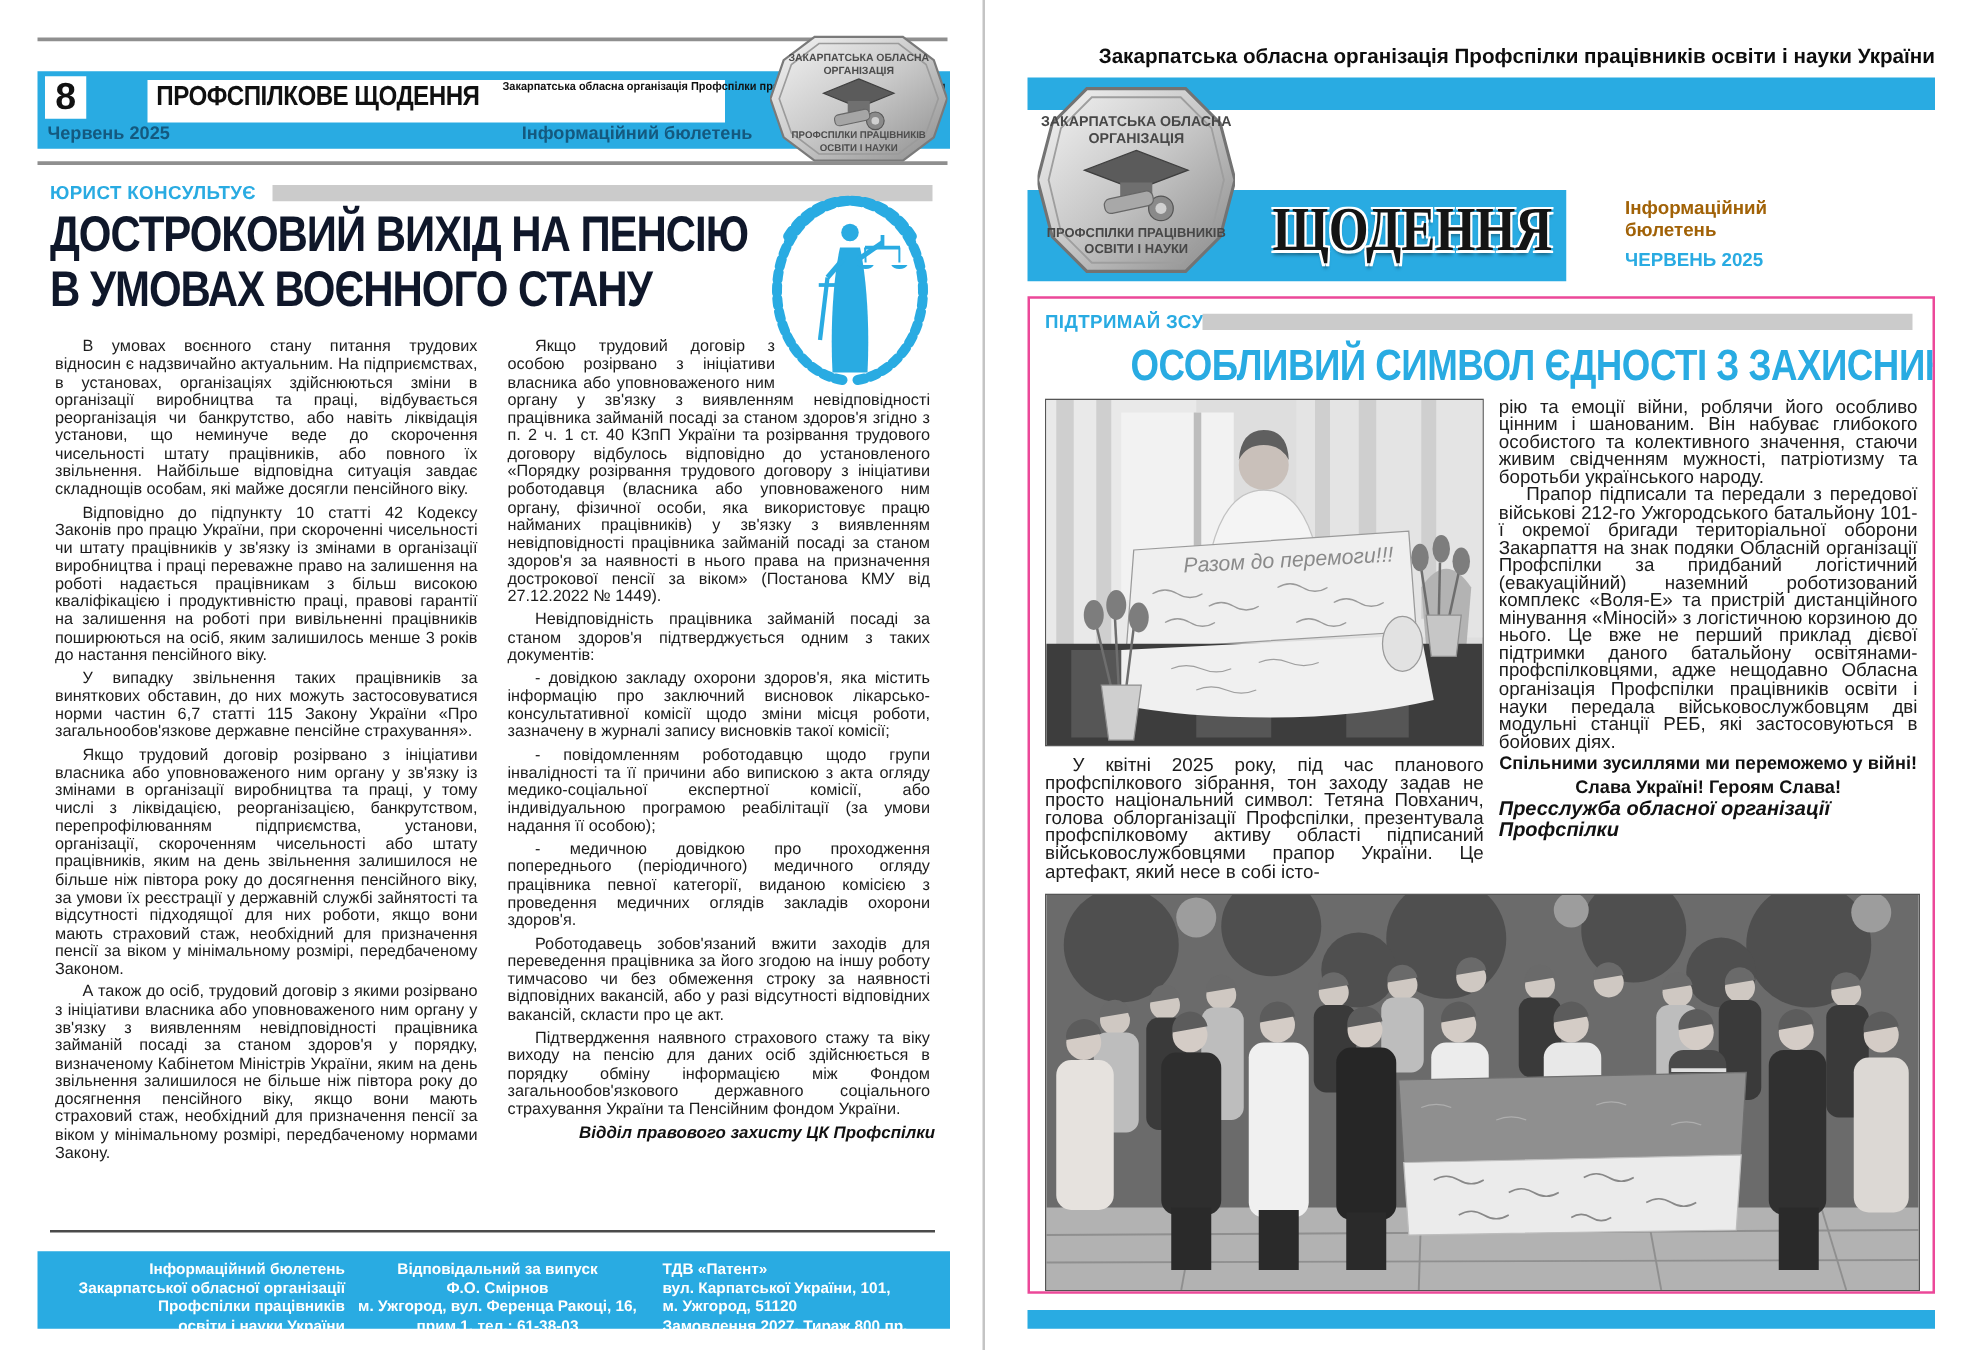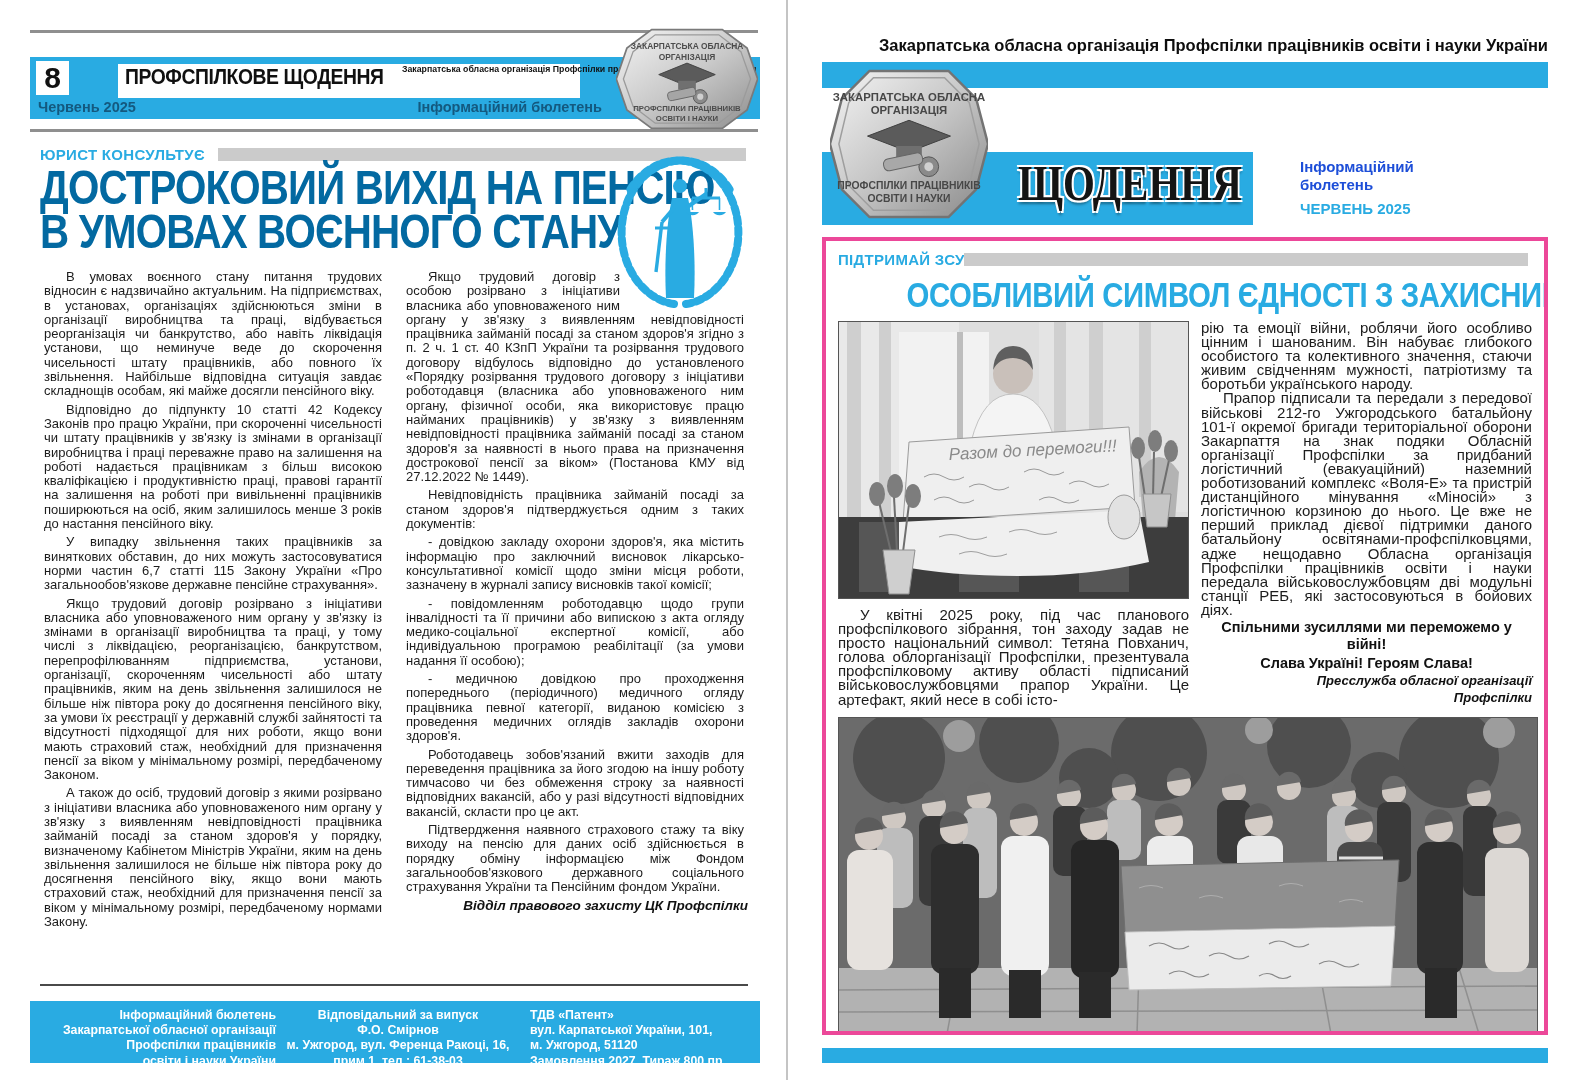--- a/index.html
+++ b/index.html
@@ -16,22 +16,22 @@
   .lp-titlestrip{left:44px;top:7px;width:462px;height:34px;background:#fff;display:flex;margin-left:44px;}
   .lp-bigtitle{font-weight:800;font-size:22px;color:#101010;letter-spacing:-0.5px;
     transform:scaleX(.88);transform-origin:left center;white-space:nowrap;padding-left:8px;}
   .lp-smallsub{font-weight:bold;font-size:9.3px;color:#101010;white-space:nowrap;
     transform:scaleX(.94);transform-origin:left center;margin-left:-18px;}
   .lp-date{left:8px;top:42px;font-weight:bold;font-size:14.5px;color:#14597F;}
   .lp-bulletin{left:300px;top:42px;width:272px;text-align:right;font-weight:bold;font-size:14.5px;color:#14597F;}
   .lp-headrule{left:30px;top:129px;width:728px;height:3px;background:#8f8f8f;}
   .seclabel{font-weight:bold;font-size:15px;color:#29ABE2;letter-spacing:.3px;white-space:nowrap;}
   .graybar{background:#cbcbcb;height:13px;}
-  .lp-arttitle{left:40px;top:166px;line-height:44px;color:#0369a1;font-weight:800;
-    font-size:48px;letter-spacing:-1px;}
+  .lp-arttitle{left:40px;top:166px;line-height:44px;color:#0f172a;font-weight:800;
+    font-size:40px;letter-spacing:-1px;}
   .condx{display:inline-block;transform:scaleX(.84);transform-origin:left center;white-space:nowrap;}
   .cols{left:40px;top:266px;width:708px;height:719px;display:flex;overflow:hidden;}
   .col{width:346px;}
   .col + .col{margin-left:16px;}
   .body-text p{margin:4px;text-align:justify;font-size:13px;line-height:14.3px;color:#1c1c1c;
     text-indent:22px;}
   .byline{font-weight:bold;font-style:italic;font-size:13.5px;color:#111;text-align:right;margin-top:0;}
   .icon-spacer{float:right;width:128px;height:44px;}
   .lp-botrule{left:40px;top:984px;width:708px;height:2px;background:#4a4a4a;}
   .lp-footer{left:30px;top:1001px;width:730px;height:62px;background:#29ABE2;display:flex;
@@ -45,34 +45,34 @@
   .rp{left:787px;top:0;width:788px;height:1080px;}
   .rp-topline{left:0;top:36px;width:761px;text-align:right;font-weight:bold;font-size:16.5px;color:#0d0d0d;}
   .rp-masthead{left:35px;top:60px;width:726px;height:165px;background:#fff;}
   .rp-stripe1{left:0;top:2px;width:726px;height:26px;background:#29ABE2;}
   .rp-stripe2{left:0;top:92px;width:431px;height:73px;background:#29ABE2;}
   .mast-title{font-family:"Liberation Serif", serif;font-weight:bold;color:#141414;
     text-shadow:-2px -2px 0 #fff,2px -2px 0 #fff,-2px 2px 0 #fff,2px 2px 0 #fff,0 4px 3px rgba(0,0,0,.4);
     white-space:nowrap;}
   .mast1{left:192px;top:30px;font-size:54px;letter-spacing:2px;}
   .mast2{left:196px;top:94px;font-size:50px;transform:scaleX(.82);transform-origin:left center;}
-  .mast-bul{left:478px;top:98px;font-weight:bold;font-size:15px;line-height:18px;color:#1d4ed8;}
+  .mast-bul{left:478px;top:98px;font-weight:bold;font-size:15px;line-height:18px;color:#a16207;}
   .mast-date{left:478px;top:140px;font-weight:bold;font-size:15px;color:#29ABE2;}
-  .rp-box{left:35px;top:237px;width:726px;height:798px;border:4px solid #ec4899;background:#fff;
+  .rp-box{left:35px;top:237px;width:726px;height:798px;border:2px solid #ec4899;background:#fff;
     box-sizing:border-box;padding:10px 12px;overflow:hidden;}
   .rp-arttitle{margin:4px 0 6px 0;text-align:center;color:#29ABE2;font-weight:800;font-size:35px;
     letter-spacing:-0.5px;}
   .rp-columns{display:flex;margin-top:6px;}
   .rp-colL{width:352px;}
   .rp-colR{width:336px;margin-left:12px;}
   .photo-frame{border:1.5px solid #555;background:#e8e8e8;line-height:0;}
   .rp-body p{margin:0;text-align:justify;font-size:15px;line-height:14.1px;color:#1c1c1c;}
   .p-ind{text-indent:22px;}
   .slogan{font-weight:bold;font-size:14.5px;text-align:center;color:#111;margin-top:2px;line-height:17px;}
-  .rbyline{font-weight:bold;font-style:italic;font-size:13px;text-align:right;color:#111;line-height:17px;}
+  .rbyline{font-weight:bold;font-style:italic;font-size:16px;text-align:left;color:#111;line-height:17px;}
   .rp-bottombar{left:35px;top:1048px;width:726px;height:15px;background:#29ABE2;}
   svg{display:block;}
 </style>
 </head>
 <body>
 
 <div class="canvas">
 
   <div class="abs" style="left:0;top:0;width:786px;height:1080px;">
     <div class="abs lp-toprule"></div>

